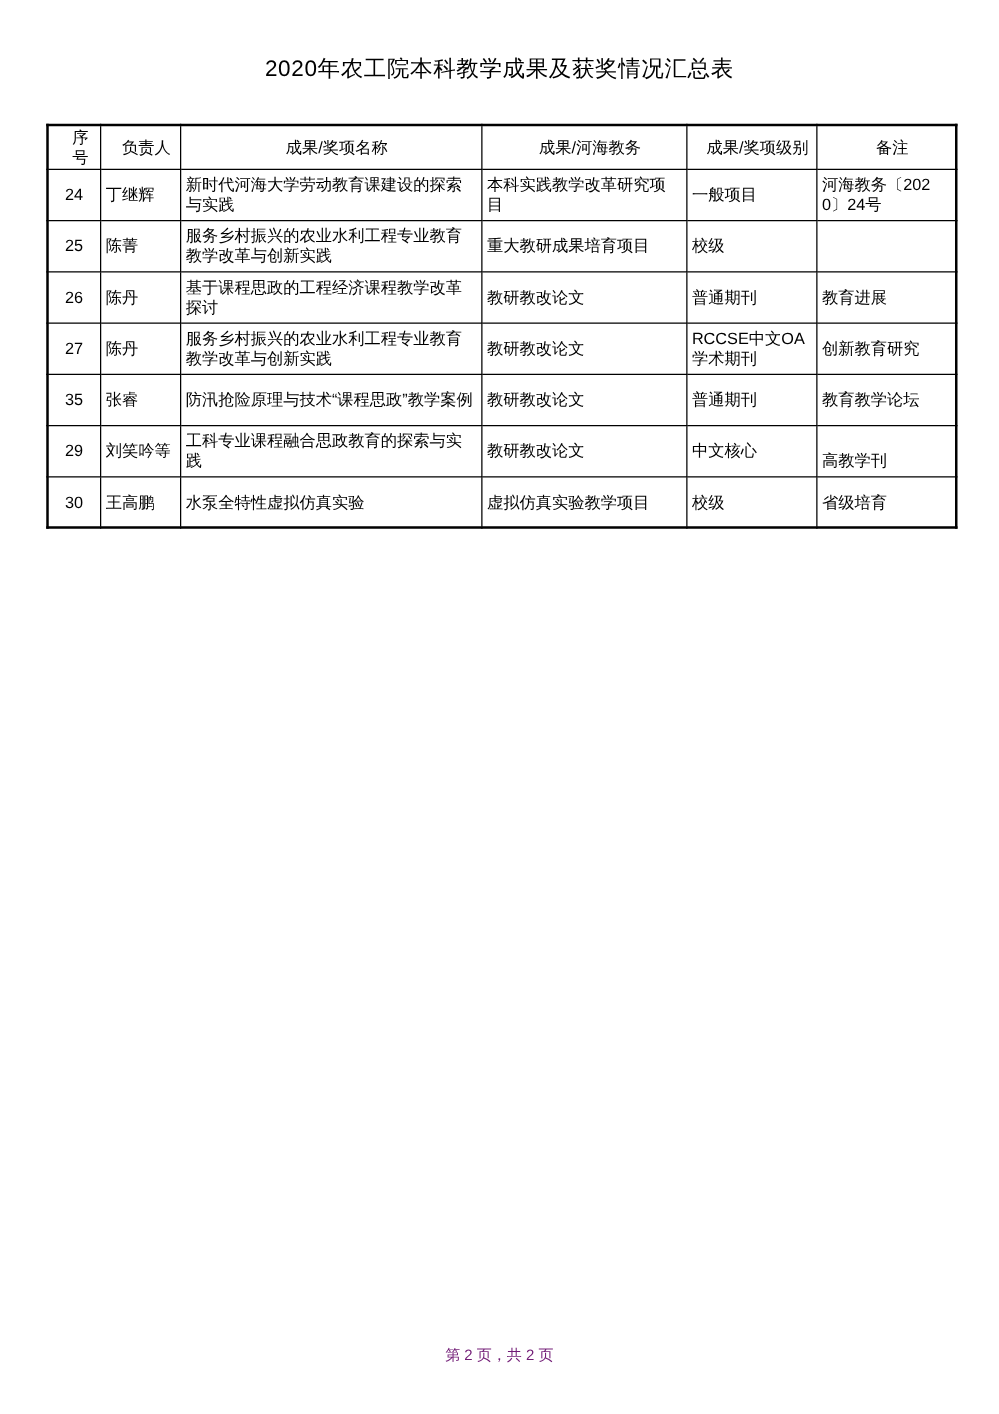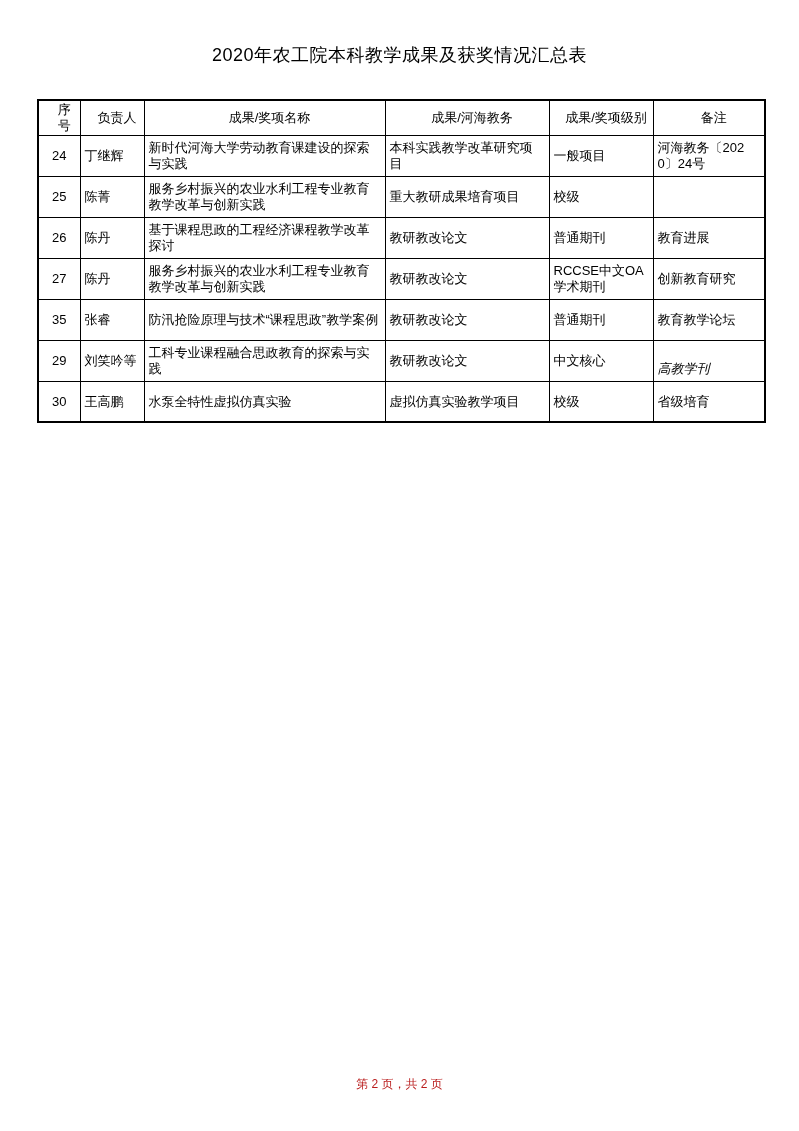--- a/index.html
+++ b/index.html
@@ -45,29 +45,28 @@
   }
   .summary thead tr { height: 26px; }
   .summary tbody tr { height: 41px; }
   .summary th { text-align: center; padding-left: 14px; }
   .summary td { text-align: left; }
   .summary td:nth-child(1) { text-align: center; }
   
   .summary tbody tr:nth-child(6) td:nth-child(6) {
     vertical-align: bottom;
     padding-bottom: 4px;
-    font-style: italic;
   }
   .page-footer {
     position: absolute;
     top: 1076px; left: 0;
     width: 100%;
     text-align: center;
     font-size: 12px;
-    color: #b91c1c;
+    color: #701a75;
   }
 </style>
 </head>
 <body>
 
 <div class="page">
 
   <div class="doc-title">2020年农工院本科教学成果及获奖情况汇总表</div>
 
   <table class="summary">

